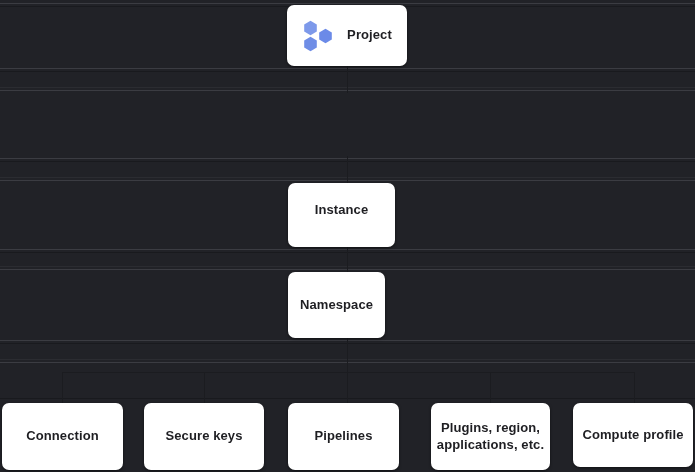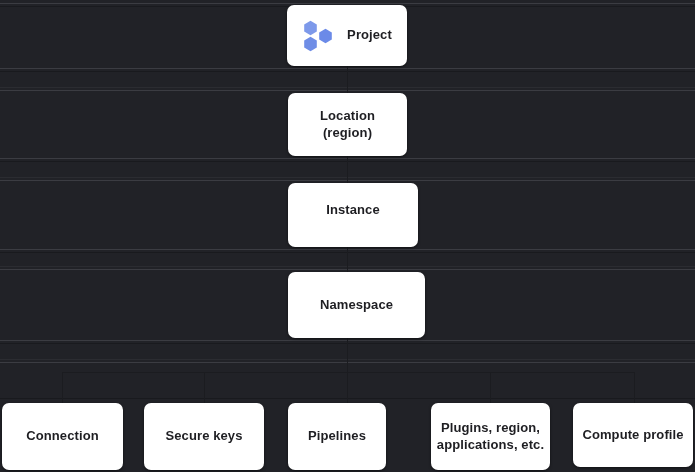--- a/index.html
+++ b/index.html
@@ -119,42 +119,38 @@
     <span class="hex-icon-wrap">
       <svg class="hex-icon" viewBox="0 0 34 32" xmlns="http://www.w3.org/2000/svg">
         <polygon points="8.5,0.8 14.8,4.4 14.8,11.6 8.5,15.2 2.2,11.6 2.2,4.4" fill="#7d99ea"></polygon>
         <polygon points="8.5,16.8 14.8,20.4 14.8,27.6 8.5,31.2 2.2,27.6 2.2,20.4" fill="#6f8de6"></polygon>
         <polygon points="23.5,8.8 29.8,12.4 29.8,19.6 23.5,23.2 17.2,19.6 17.2,12.4" fill="#6b8ae8"></polygon>
       </svg>
     </span>
     <span class="label">Project</span>
   </div>
 
-  <div class="node" style="left:288px; top:93px; width:119px; height:63px;">
-    <span class="label">Location
-(region)</span>
-  </div>
 
-  <div class="node nudge-up" style="left:288px; top:183px; width:130px; height:64px;">
+  <div class="node nudge-up" style="left:288px; top:183px; width:107px; height:64px;">
     <span class="label">Instance</span>
   </div>
 
-  <div class="node" style="left:288px; top:272px; width:137px; height:66px;">
+  <div class="node" style="left:288px; top:272px; width:97px; height:66px;">
     <span class="label">Namespace</span>
   </div>
 
   <div class="node" style="left:2px; top:403px; width:121px; height:67px;">
     <span class="label">Connection</span>
   </div>
 
   <div class="node" style="left:144px; top:403px; width:120px; height:67px;">
     <span class="label">Secure keys</span>
   </div>
 
-  <div class="node" style="left:288px; top:403px; width:98px; height:67px;">
+  <div class="node" style="left:288px; top:403px; width:111px; height:67px;">
     <span class="label">Pipelines</span>
   </div>
 
   <div class="node" style="left:431px; top:403px; width:119px; height:67px;">
     <span class="label">Plugins, region,
 applications, etc.</span>
   </div>
 
   <div class="node" style="left:573px; top:403px; width:120px; height:64px;">
     <span class="label">Compute profile</span>

